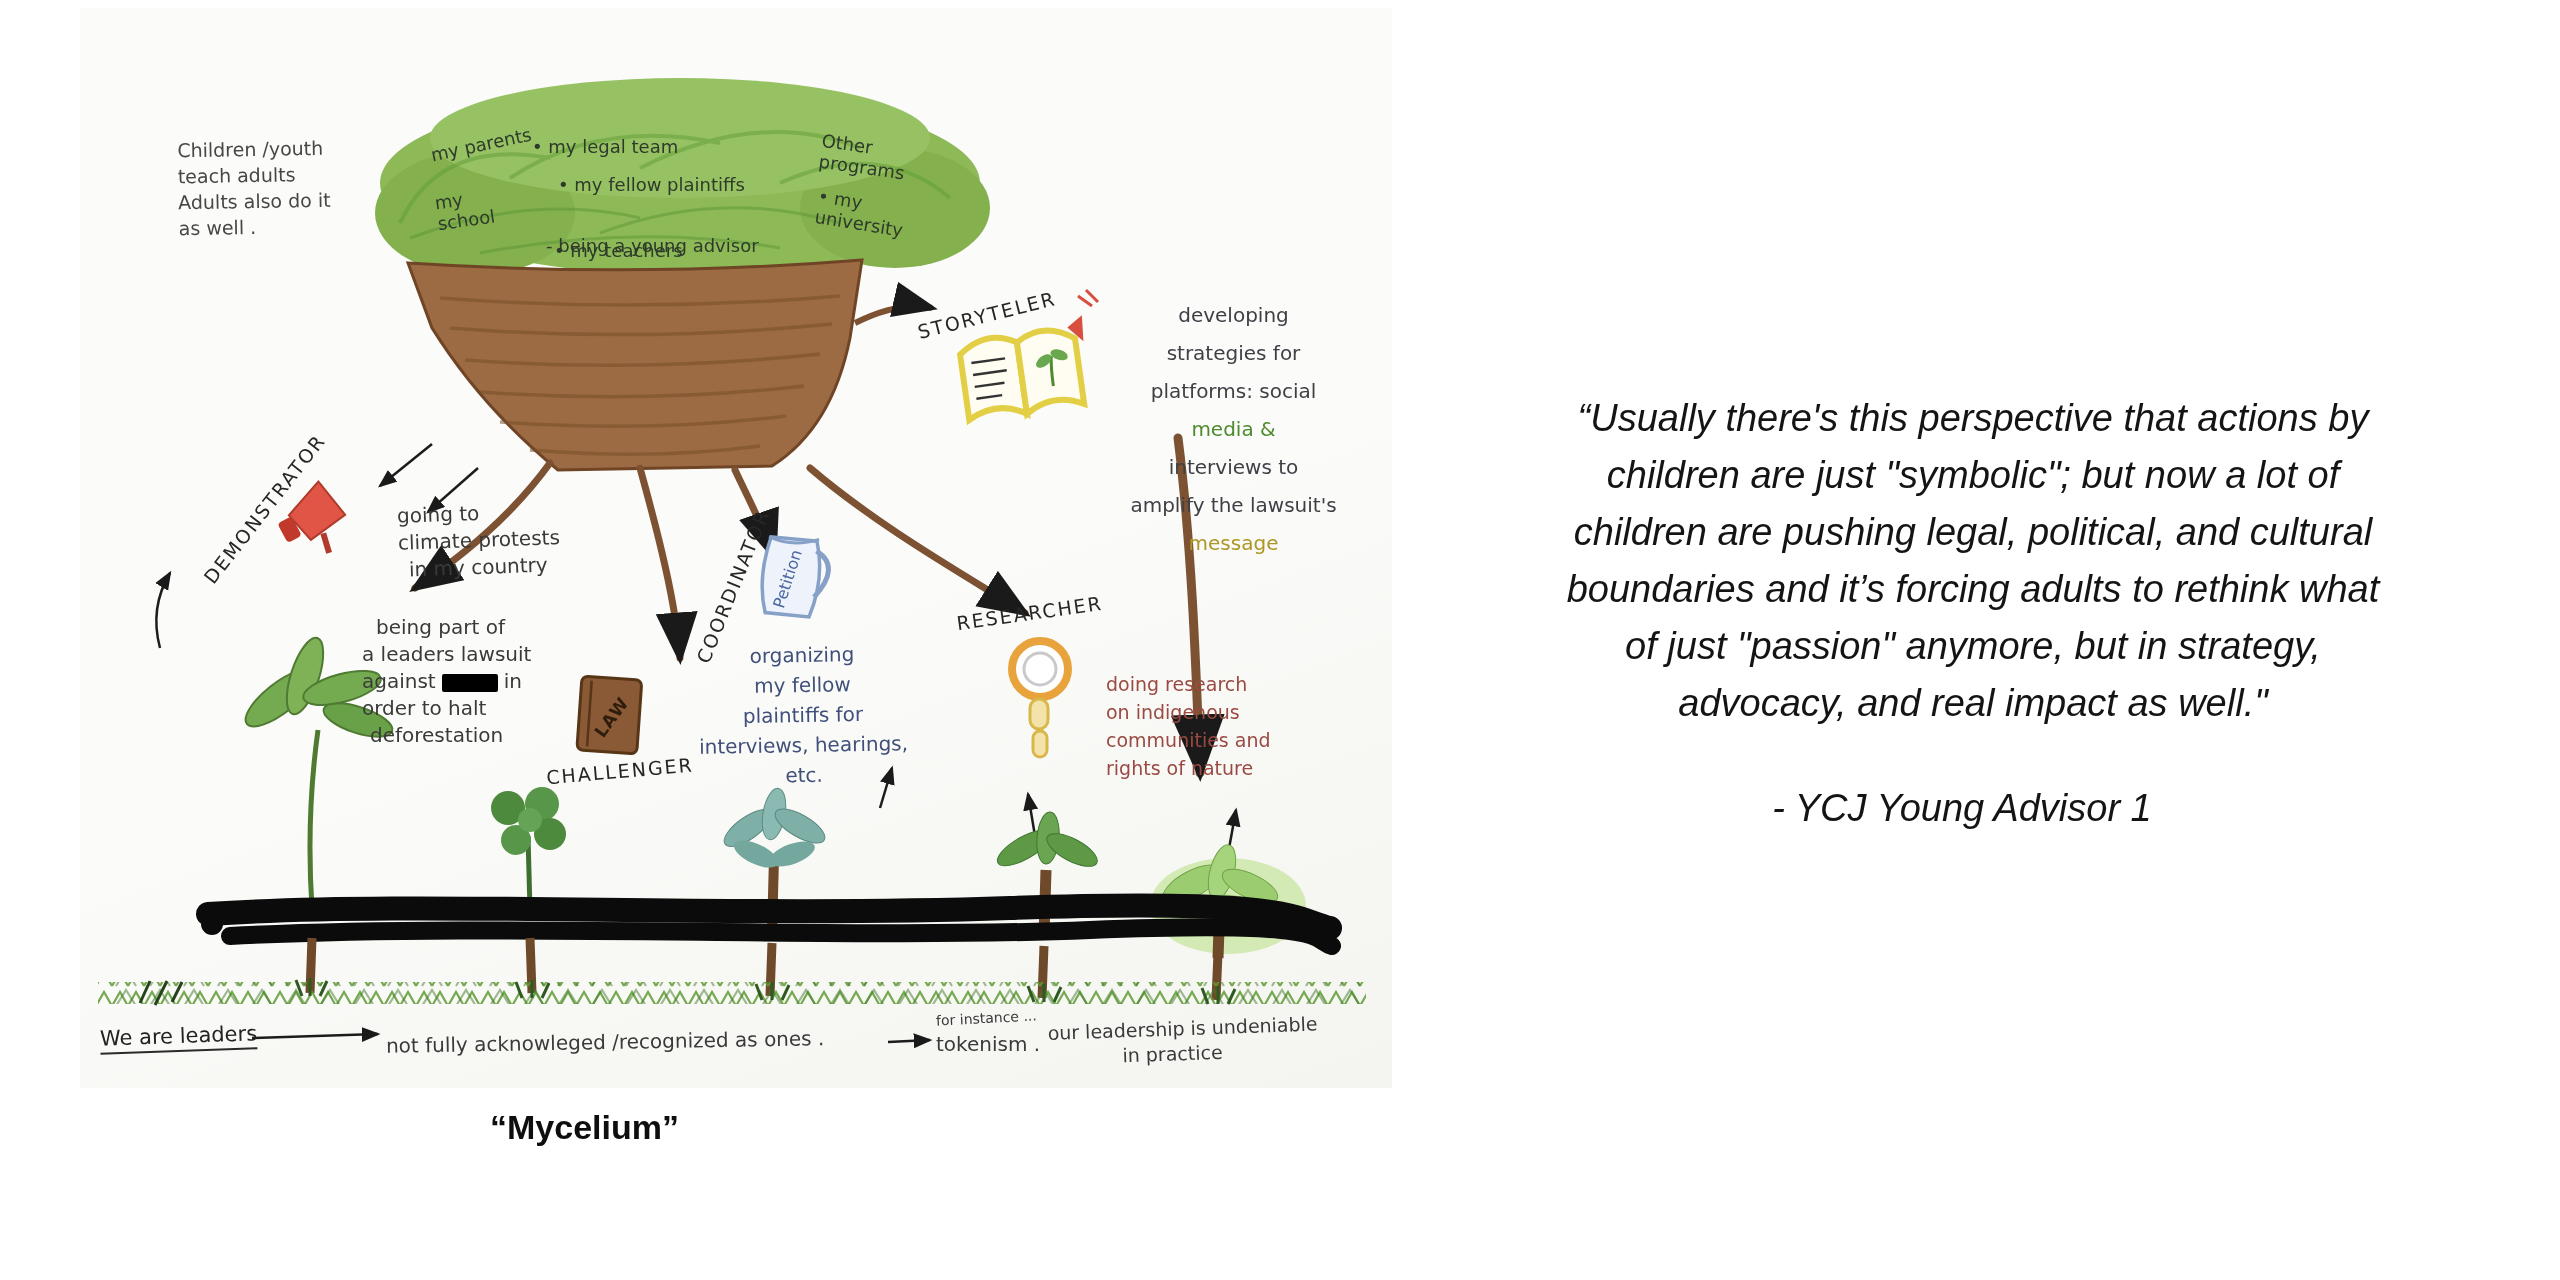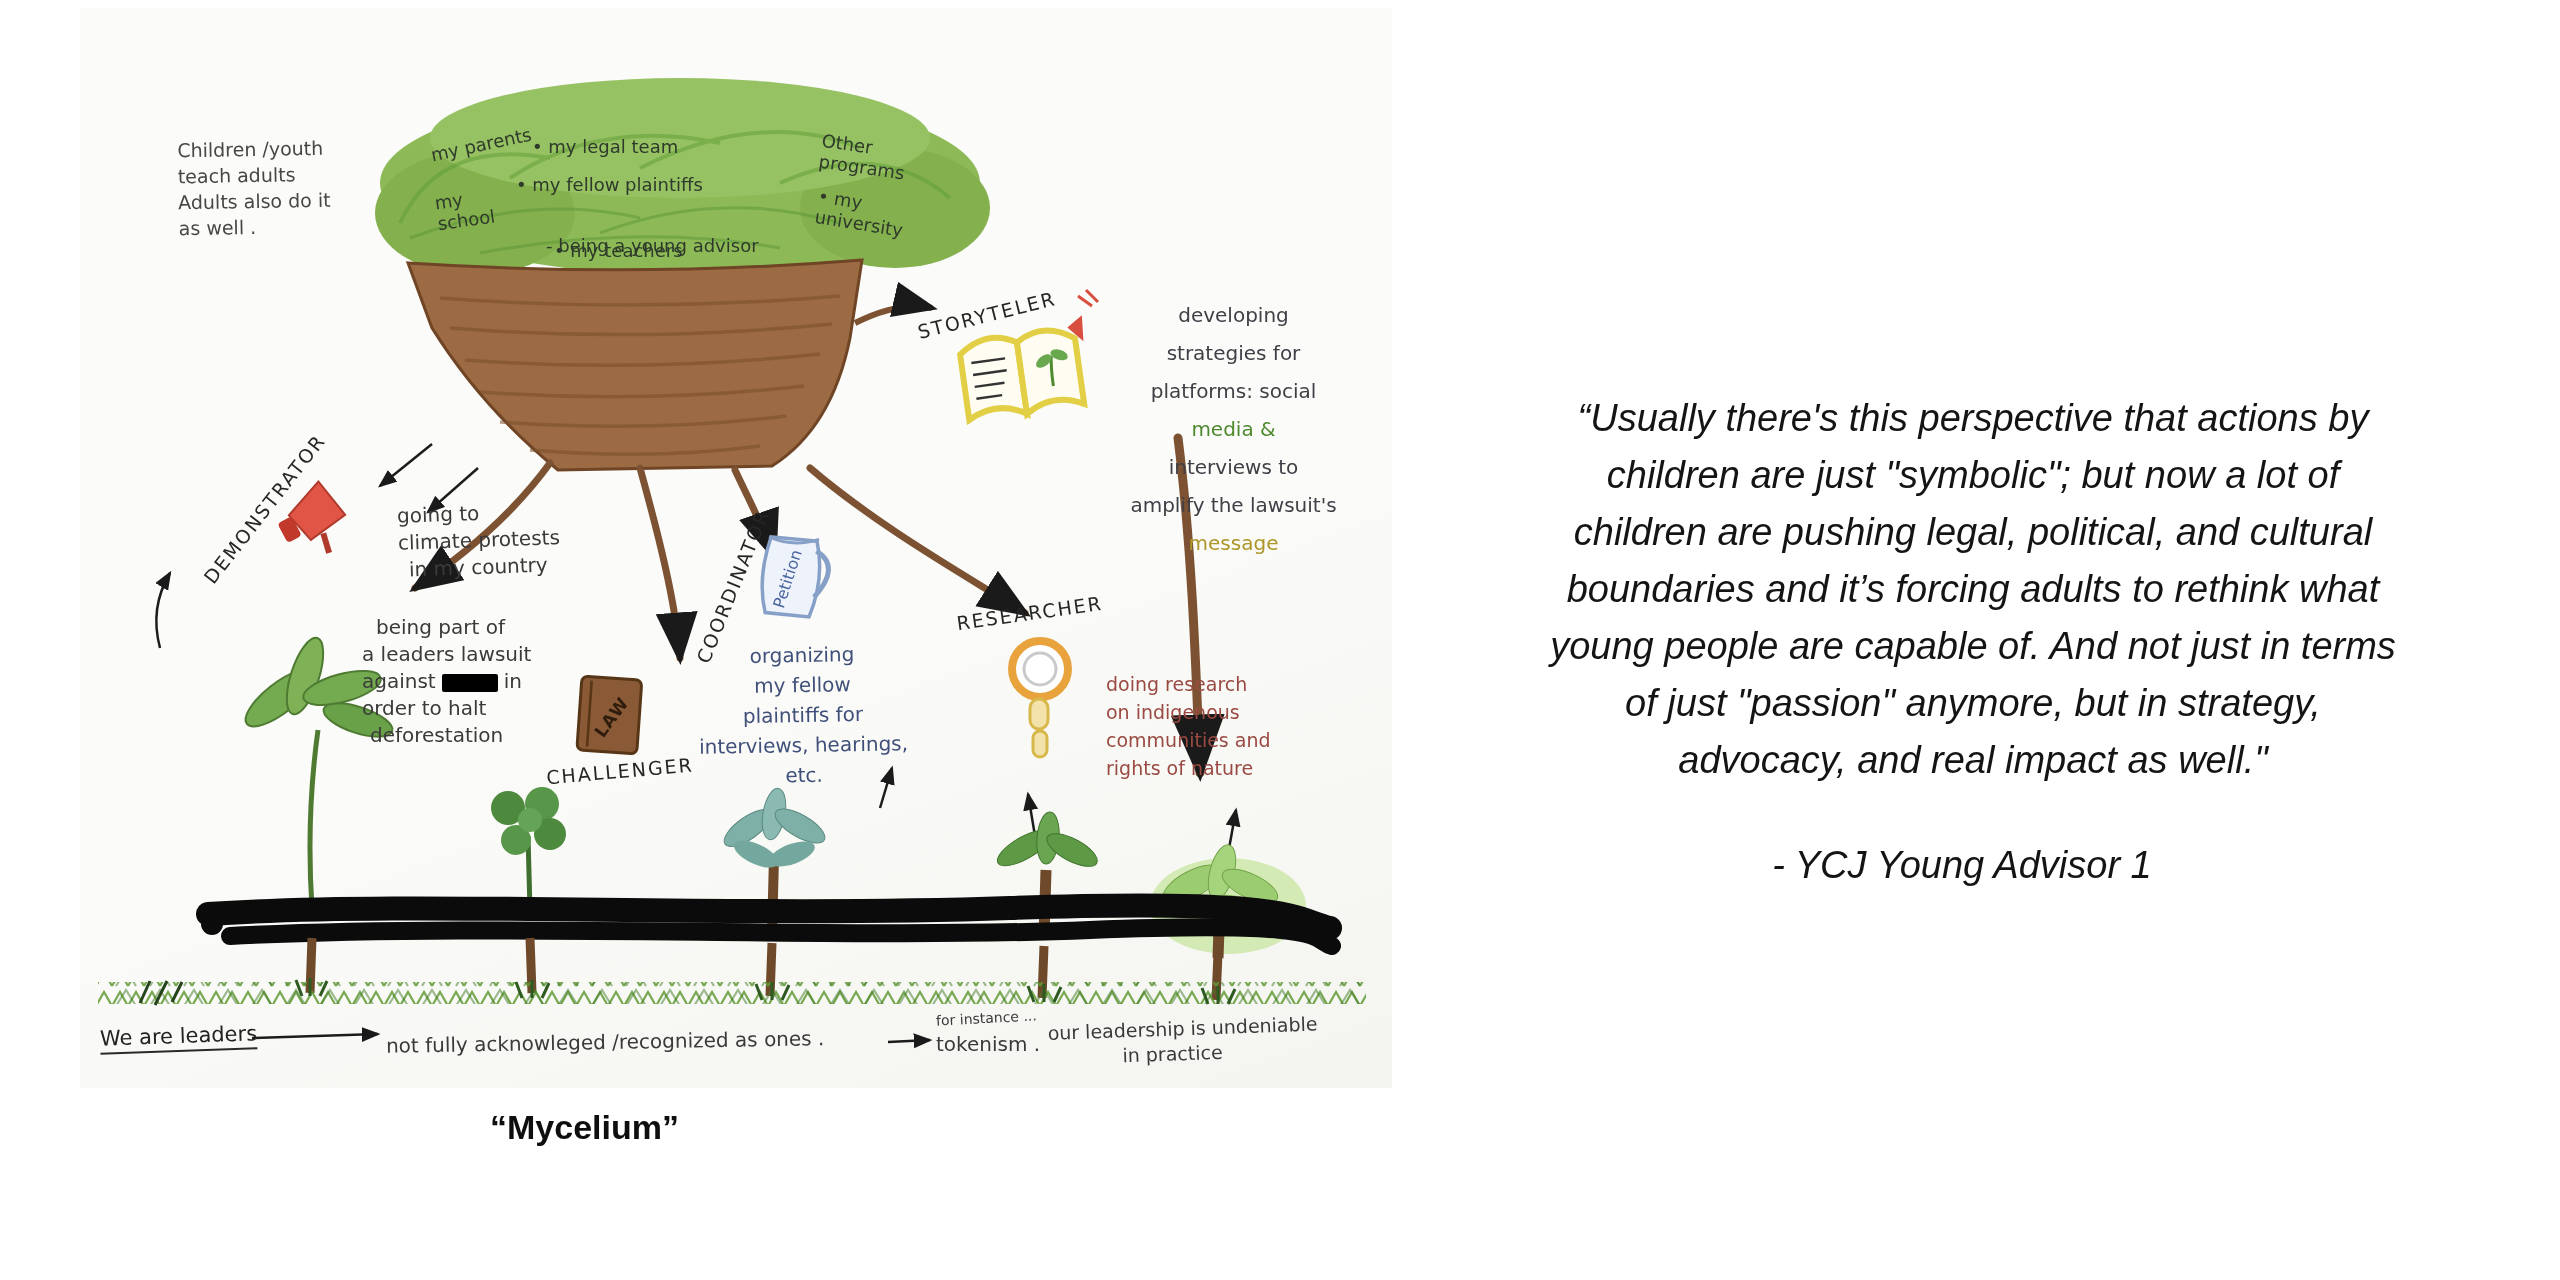--- a/index.html
+++ b/index.html
@@ -177,21 +177,21 @@
     <div class="hw" style="left:98px;top:128px;font-size:19px;line-height:26px;color:#474747;transform:rotate(-1deg);">
       <div>Children /youth</div>
       <div>teach adults</div>
       <div>Adults also do it</div>
       <div>as well .</div>
     </div>
 
     <div class="hw canopy-lbl nw" style="left:350px;top:126px;transform:rotate(-12deg);">my parents</div>
     <div class="hw canopy-lbl nw" style="left:452px;top:128px;">• my legal team</div>
     <div class="hw canopy-lbl" style="left:740px;top:128px;width:92px;line-height:21px;transform:rotate(8deg);">Other programs</div>
-    <div class="hw canopy-lbl nw" style="left:436px;top:166px;">• my fellow plaintiffs</div>
+    <div class="hw canopy-lbl nw" style="left:478px;top:166px;">• my fellow plaintiffs</div>
     <div class="hw canopy-lbl" style="left:356px;top:180px;width:64px;line-height:21px;transform:rotate(-8deg);">my school</div>
     <div class="hw canopy-lbl nw" style="left:466px;top:202px;margin-top:25px;">- being a young advisor</div>
     <div class="hw canopy-lbl" style="left:736px;top:184px;width:90px;line-height:21px;transform:rotate(9deg);">• my university</div>
     <div class="hw canopy-lbl nw" style="left:474px;top:232px;">• my teachers</div>
 
     <div class="hw role-label" style="left:128px;top:562px;transform:rotate(-52deg);transform-origin:0 50%;">DEMONSTRATOR</div>
     <div class="hw role-label" style="left:466px;top:752px;transform:rotate(-5deg);">CHALLENGER</div>
     <div class="hw role-label" style="left:612px;top:650px;transform:rotate(-68deg);transform-origin:0 0;">COORDINATOR</div>
     <div class="hw role-label" style="left:876px;top:594px;transform:rotate(-8deg);">RESEARCHER</div>
     <div class="hw role-label" style="left:836px;top:296px;transform:rotate(-14deg);">STORYTELER</div>
@@ -246,19 +246,18 @@
     </div>
   </div>
 
   <div class="caption">“Mycelium”</div>
 
   <div class="quote">
     <div>“Usually there's this perspective that actions by</div>
     <div>children are just "symbolic"; but now a lot of</div>
     <div>children are pushing legal, political, and cultural</div>
     <div>boundaries and it’s forcing adults to rethink what</div>
-    <div>young people are capable of. And not just in terms</div>
     <div>of just "passion" anymore, but in strategy,</div>
     <div>advocacy, and real impact as well."</div>
     <div class="attr">- YCJ Young Advisor 1</div>
   </div>
 
 </div>
 
 </body></html>

